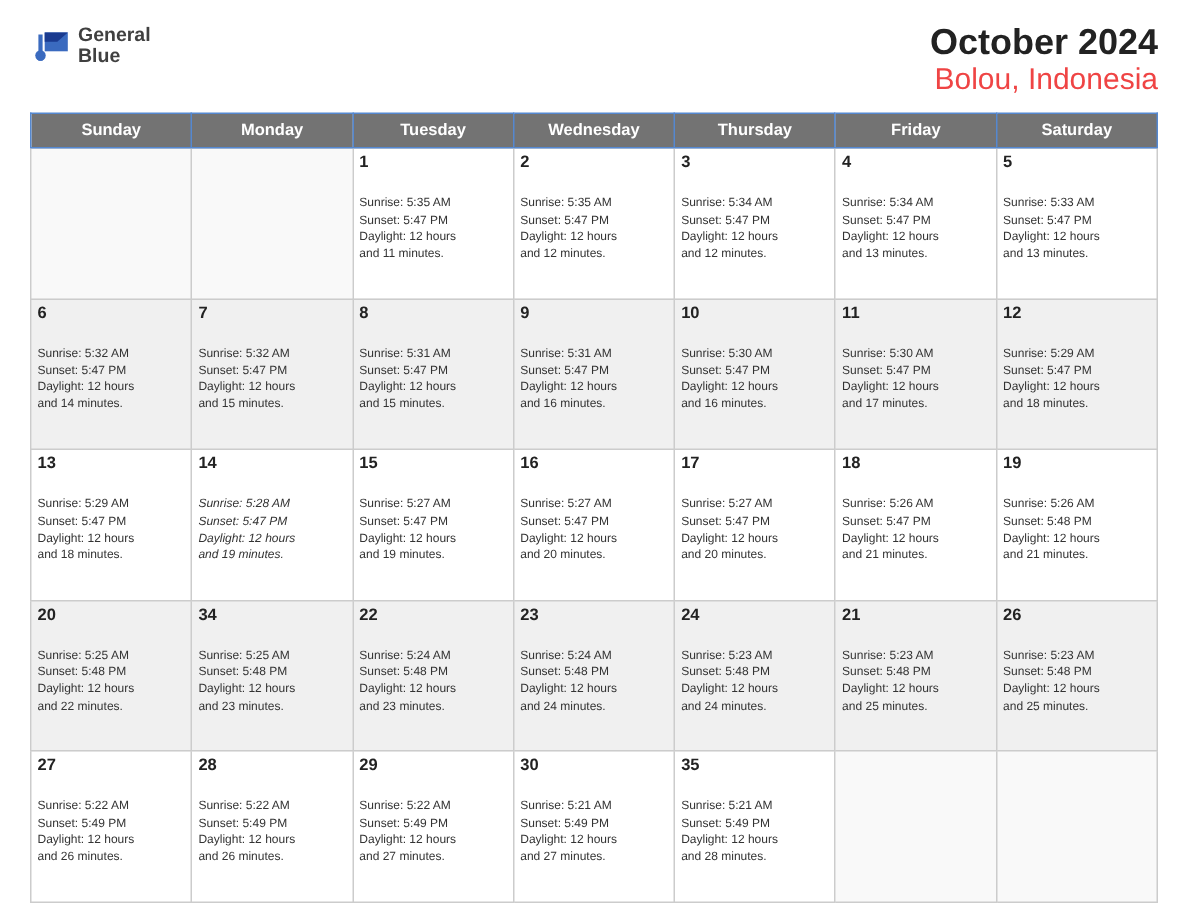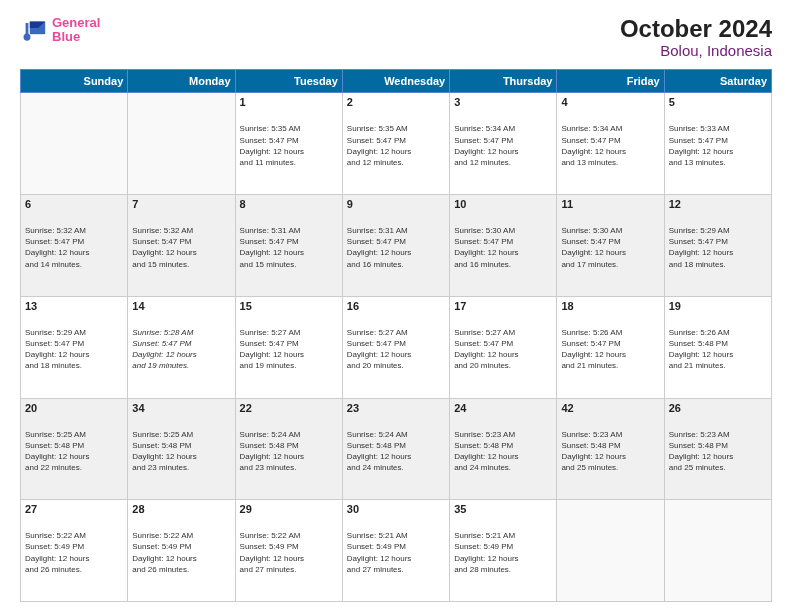--- a/index.html
+++ b/index.html
@@ -25,55 +25,55 @@
     }
     .logo {
       display: flex;
       align-items: center;
     }
     .logo-text {
       display: flex;
       flex-direction: column;
       font-size: 13px;
       font-weight: bold;
-      color: #ec4899;
+      color: #404040;
       line-height: 1.1;
     }
     .logo-icon {
       width: 28px;
       height: 28px;
       margin-right: 4px;
     }
     .title-block {
       text-align: right;
     }
     .month-title {
       font-size: 24px;
       font-weight: bold;
       color: #222;
       line-height: 1.1;
     }
     .location {
-      font-size: 15px;
-      color: #701a75;
+      font-size: 20px;
+      color: #ef4444;
     }
     .calendar {
       flex: 1;
       border: 1px solid #ccc;
       border-collapse: collapse;
       width: 100%;
       table-layout: fixed;
     }
     .calendar th {
-      background: #0369a1;
+      background: #737373;
       color: #fff;
       font-size: 11px;
       font-weight: bold;
       padding: 5px 4px;
-      text-align: right;
+      text-align: center;
       border: 1px solid #5588d0;
     }
     .calendar td {
       vertical-align: top;
       border: 1px solid #ccc;
       padding: 3px 4px;
       font-size: 8.5px;
       color: #333;
       height: 80px;
       width: 113px;
@@ -310,21 +310,21 @@
 and 24 minutes.</div>
           </td>
           <td>
             <span class="day-number">24</span>
             <div class="day-info" style="white-space: pre-line;">Sunrise: 5:23 AM
 Sunset: 5:48 PM
 Daylight: 12 hours
 and 24 minutes.</div>
           </td>
           <td>
-            <span class="day-number">42</span>
+            <span class="day-number">21</span>
             <div class="day-info" style="white-space: pre-line;">Sunrise: 5:23 AM
 Sunset: 5:48 PM
 Daylight: 12 hours
 and 25 minutes.</div>
           </td>
           <td>
             <span class="day-number">26</span>
             <div class="day-info" style="white-space: pre-line;">Sunrise: 5:23 AM
 Sunset: 5:48 PM
 Daylight: 12 hours

